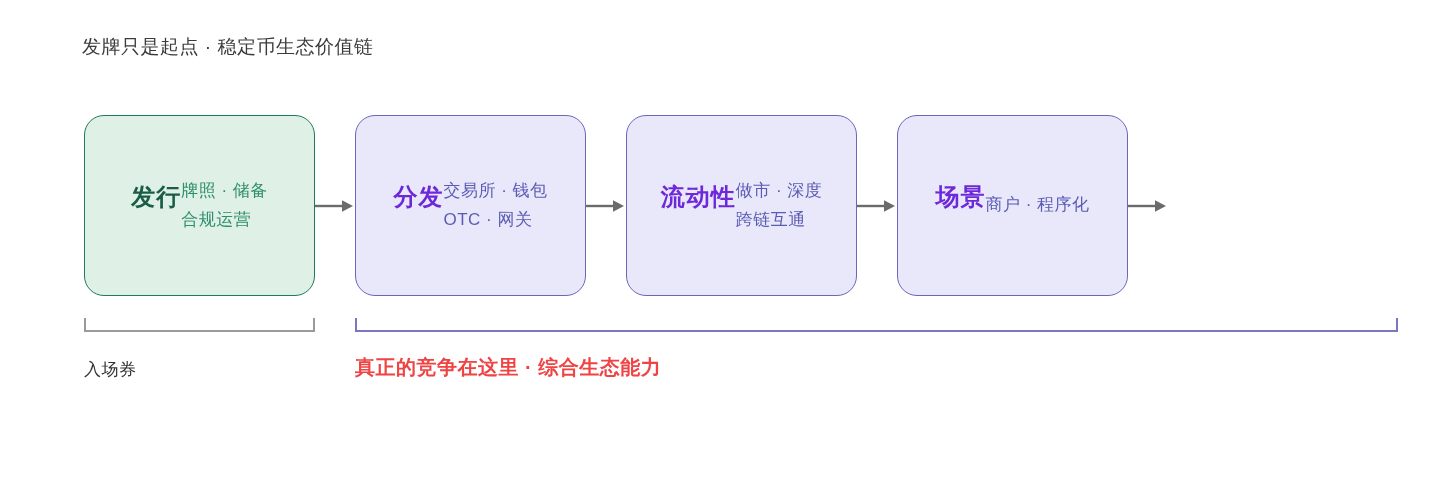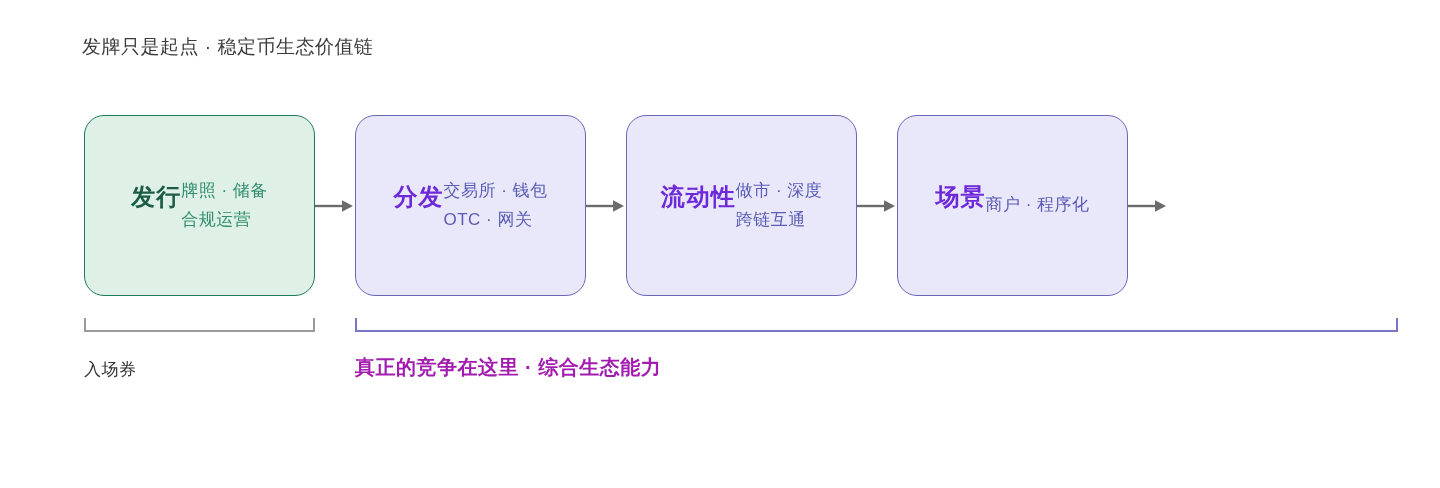--- a/index.html
+++ b/index.html
@@ -137,21 +137,21 @@
     top: 358px;
     width: 231px;
     font-weight: 400;
   }
   #label-compete {
     left: 355px;
     top: 354px;
     width: 1043px;
     font-weight: bold;
     font-size: 20px;
-    color: #a21caf;
+    color: #ef4444;
   }
 </style>
 </head>
 <body>
 
 <div id="canvas">
 
   <div class="page-title">发牌只是起点 · 稳定币生态价值链</div>
 
   <div class="stage-row">

